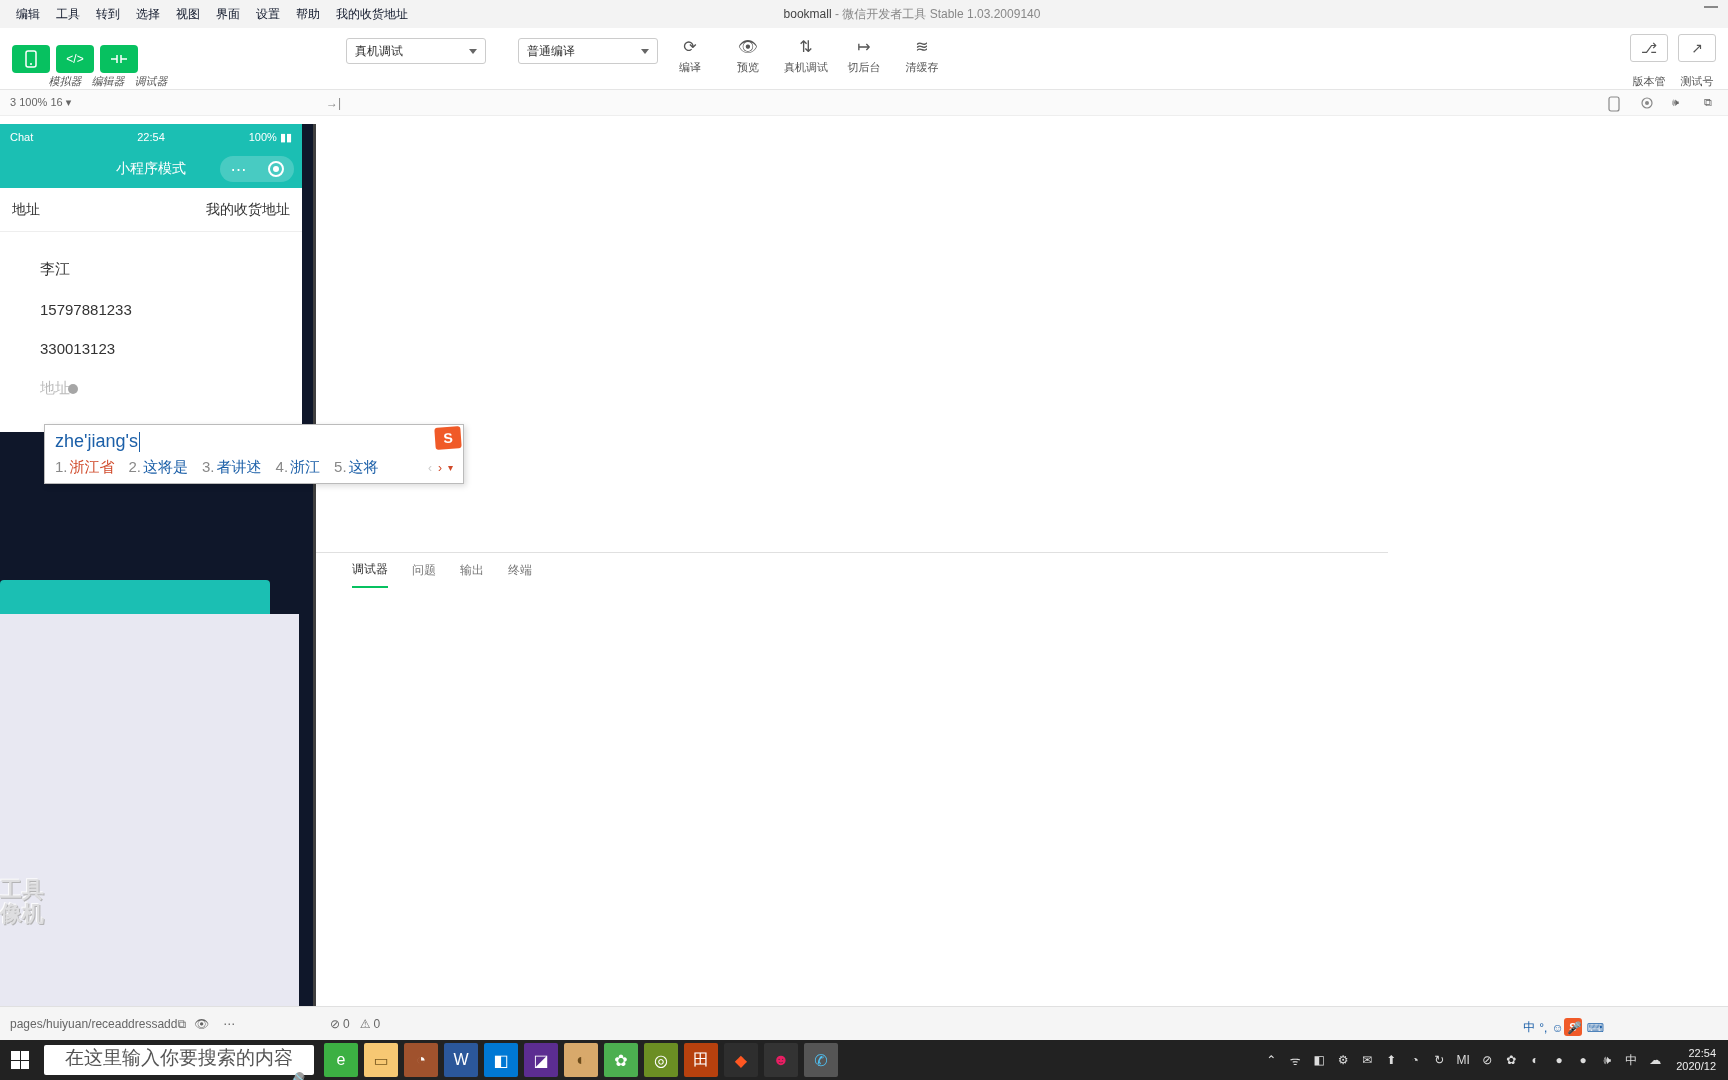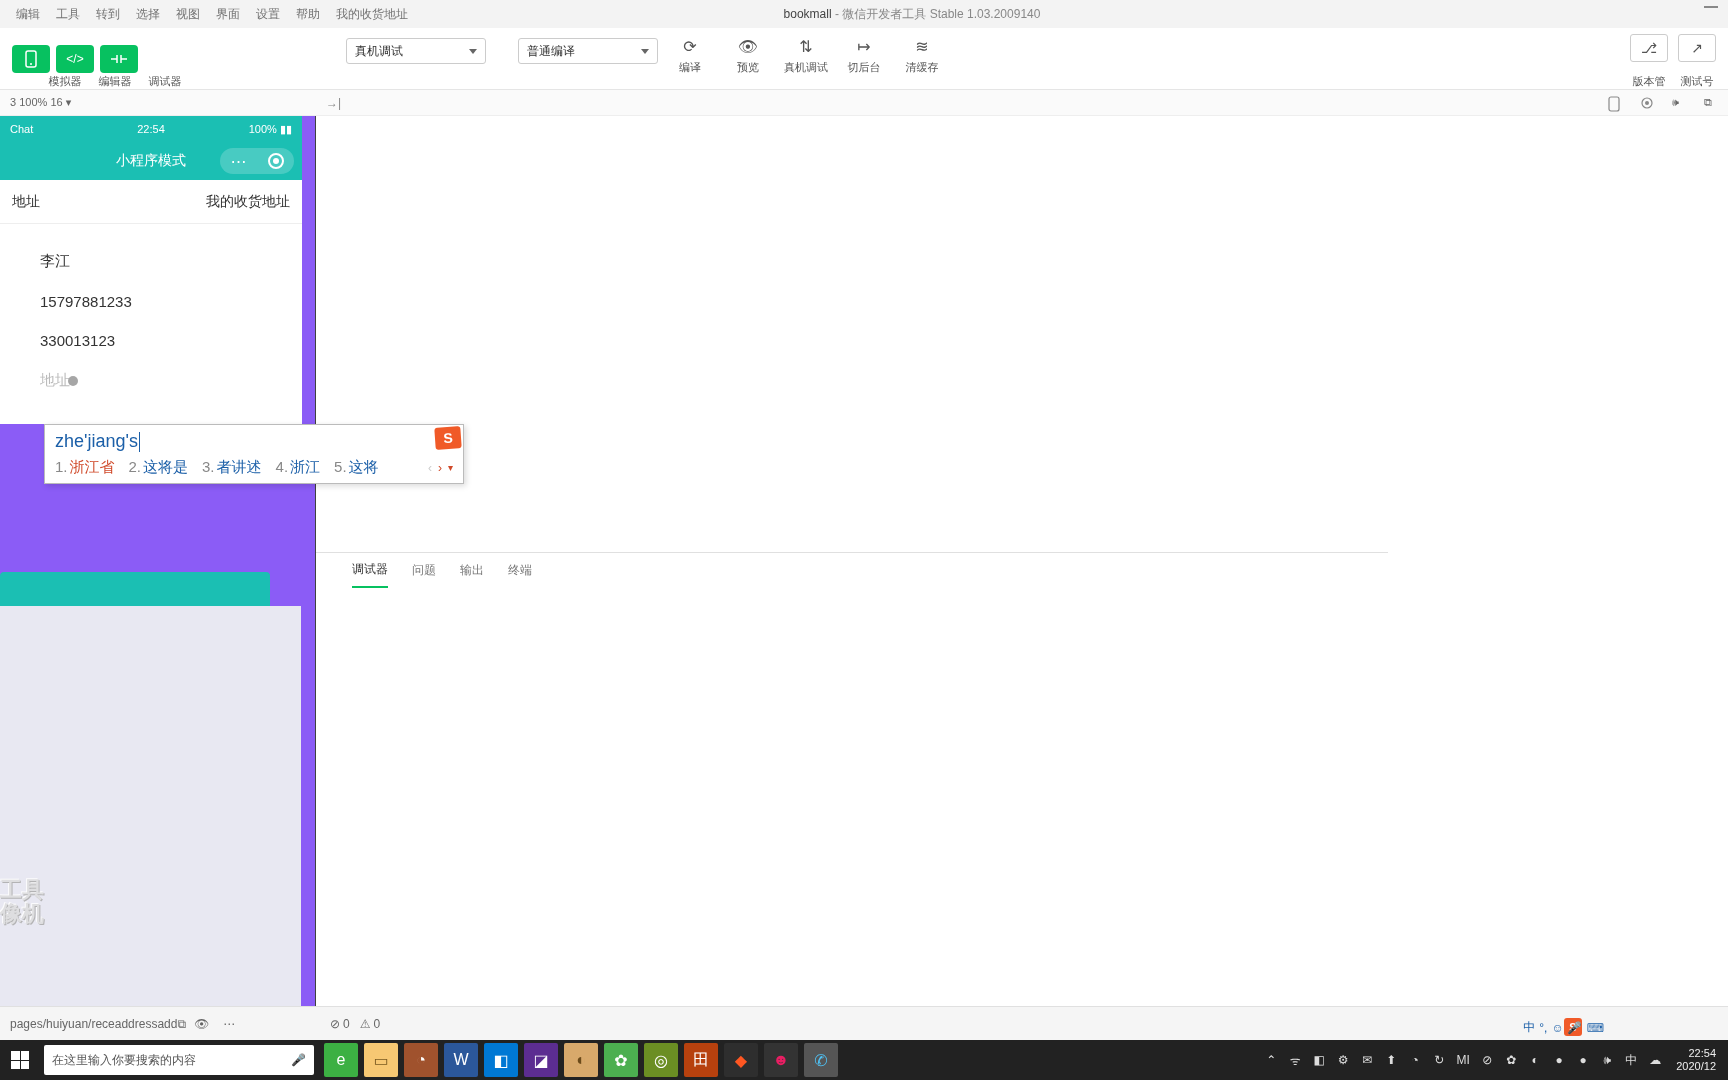--- a/index.html
+++ b/index.html
@@ -1,29 +1,29 @@
 <!DOCTYPE html>
 <html><head>
 <meta charset="utf-8">
 <style>
 * { margin: 0; padding: 0; box-sizing: border-box; font-family: "Microsoft YaHei", Arial, sans-serif; }
 body { width: 1728px; height: 1080px; background: #fff; overflow: hidden; position: relative; }
 
 
 .menubar { height: 28px; background: #f3f3f3; display: flex; align-items: center; padding-left: 8px; position: relative; }
-.menubar .menu-item { font-size: 12px; color: #737373; padding: 0 8px; cursor: pointer; }
+.menubar .menu-item { font-size: 12px; color: #0f172a; padding: 0 8px; cursor: pointer; }
 .menubar .title-center { position: absolute; left: 50%; transform: translateX(-50%); font-size: 12px; color: #888; margin-left: 48px; }
 .menubar .title-center b { color: #444; font-weight: 500; }
 .menubar .win-dash { position: absolute; right: 10px; top: 6px; width: 14px; height: 2px; background: #888; }
 
 
 .toolbar { height: 62px; background: #fff; border-bottom: 1px solid #e5e5e5; display: flex; align-items: center; padding: 0 12px; position: relative; }
 .view-btns { display: flex; gap: 6px; }
 .view-btn { width: 38px; height: 28px; border-radius: 4px; display: flex; align-items: center; justify-content: center; color: #fff; background: #07c160; font-size: 12px; }
-.view-labels { position: absolute; left: 46px; top: 46px; display: flex; gap: 12px; font-size: 11px; color: #555; }
+.view-labels { position: absolute; left: 46px; top: 46px; display: flex; gap: 5px; font-size: 11px; color: #555; font-style: italic; }
 .view-labels span { width: 38px; text-align: center; }
 
 .mode-select { position: absolute; left: 346px; top: 10px; width: 140px; height: 26px; border: 1px solid #ccc; border-radius: 3px; display: flex; align-items: center; padding: 0 8px; font-size: 12px; color: #333; justify-content: space-between; }
 .compile-select { position: absolute; left: 518px; top: 10px; width: 140px; height: 26px; border: 1px solid #ccc; border-radius: 3px; display: flex; align-items: center; padding: 0 8px; font-size: 12px; color: #333; justify-content: space-between; }
 .caret { width: 0; height: 0; border-left: 4px solid transparent; border-right: 4px solid transparent; border-top: 5px solid #666; }
 
 .action-group { position: absolute; left: 668px; top: 6px; display: flex; gap: 14px; }
 .action-item { display: flex; flex-direction: column; align-items: center; width: 44px; }
 .action-item .icon { width: 24px; height: 24px; display: flex; align-items: center; justify-content: center; color: #555; font-size: 16px; border: 1px solid transparent; }
 .action-item .lbl { font-size: 11px; color: #555; margin-top: 2px; }
@@ -36,21 +36,21 @@
 
 .subbar { height: 26px; background: #fafafa; border-bottom: 1px solid #eee; display: flex; align-items: center; padding: 0 10px; font-size: 11px; color: #666; position: relative; }
 .subbar .zoom { margin-right: auto; }
 .subbar .sicon { margin-left: 18px; width: 14px; height: 14px; display: inline-block; }
 .subbar .collapse-icon { position: absolute; left: 326px; font-size: 12px; color: #888; }
 
 
 .mainrow { display: flex; height: calc(1080px - 28px - 62px - 26px - 34px - 40px); }
 
 
-.simcol { width: 316px; background: #8b5cf6; border-right: 1px solid #404040; position: relative; overflow: hidden; }
+.simcol { width: 316px; background: #0f172a; border-right: 3px solid #404040; position: relative; overflow: hidden; margin-top: 8px; }
 .phone { position: absolute; left: 0; top: 0; width: 302px; background: #fff; }
 .phone-status { height: 26px; background: #1bbfb3; color: #fff; display: flex; align-items: center; justify-content: space-between; padding: 0 10px; font-size: 11px; }
 .phone-status .ctr { position: absolute; left: 50%; transform: translateX(-50%); }
 .phone-title { height: 38px; background: #1bbfb3; color: #fff; display: flex; align-items: center; justify-content: center; font-size: 14px; position: relative; }
 .capsule { position: absolute; right: 8px; top: 6px; width: 74px; height: 26px; background: rgba(255,255,255,0.2); border-radius: 14px; display: flex; align-items: center; justify-content: space-around; }
 .capsule .dot3 { color: #fff; font-size: 16px; }
 .capsule .circ { width: 16px; height: 16px; border: 2px solid #fff; border-radius: 50%; position: relative; }
 .capsule .circ::after { content: ""; position: absolute; inset: 3px; background: #fff; border-radius: 50%; }
 
 .nav-tabs { height: 44px; background: #fff; display: flex; align-items: center; justify-content: space-between; padding: 0 12px; font-size: 14px; color: #333; border-bottom: 1px solid #eee; }
@@ -93,21 +93,21 @@
 .ime-nav span { font-size: 12px; }
 .ime-nav .prev { color: #ccc; }
 .ime-nav .next { color: #d04a2a; }
 .ime-nav .dd { color: #d04a2a; font-size: 10px; }
 
 
 .taskbar { position: absolute; left: 0; right: 0; bottom: 0; height: 40px; background: #222; display: flex; align-items: center; }
 .start-btn { width: 40px; height: 40px; display: flex; align-items: center; justify-content: center; }
 .start-btn .winlogo { width: 18px; height: 18px; display: grid; grid-template-columns: 1fr 1fr; grid-template-rows: 1fr 1fr; gap: 1px; }
 .start-btn .winlogo div { background: #fff; }
-.search-box { width: 270px; height: 30px; background: #fff; border-radius: 2px; margin-left: 4px; display: flex; align-items: center; padding: 0 8px; font-size: 12px; color: #555; }
+.search-box { width: 270px; height: 30px; background: #fff; border-radius: 2px; margin-left: 4px; display: flex; align-items: center; padding: 0 8px; font-size: 19px; color: #555; flex-direction: column; }
 .tb-apps { display: flex; align-items: center; margin-left: 10px; gap: 6px; }
 .tb-app { width: 34px; height: 34px; border-radius: 2px; display: flex; align-items: center; justify-content: center; font-size: 16px; }
 .tray { margin-left: auto; display: flex; align-items: center; gap: 6px; padding-right: 6px; }
 .tray-icon { width: 18px; height: 18px; display: flex; align-items: center; justify-content: center; font-size: 12px; color: #ddd; }
 .tray-clock { color: #eee; font-size: 11px; text-align: right; line-height: 1.2; padding: 0 6px; }
 
 .ime-badge { position: absolute; right: 146px; bottom: 44px; width: 18px; height: 18px; background: #f05a28; border-radius: 3px; color: #fff; font-size: 11px; font-weight: bold; display: flex; align-items: center; justify-content: center; }
 .lang-badge { position: absolute; right: 124px; bottom: 44px; font-size: 12px; color: #1b5fa8; display: flex; align-items: center; gap: 4px; }
 .lang-badge .ic { font-size: 12px; }
 

